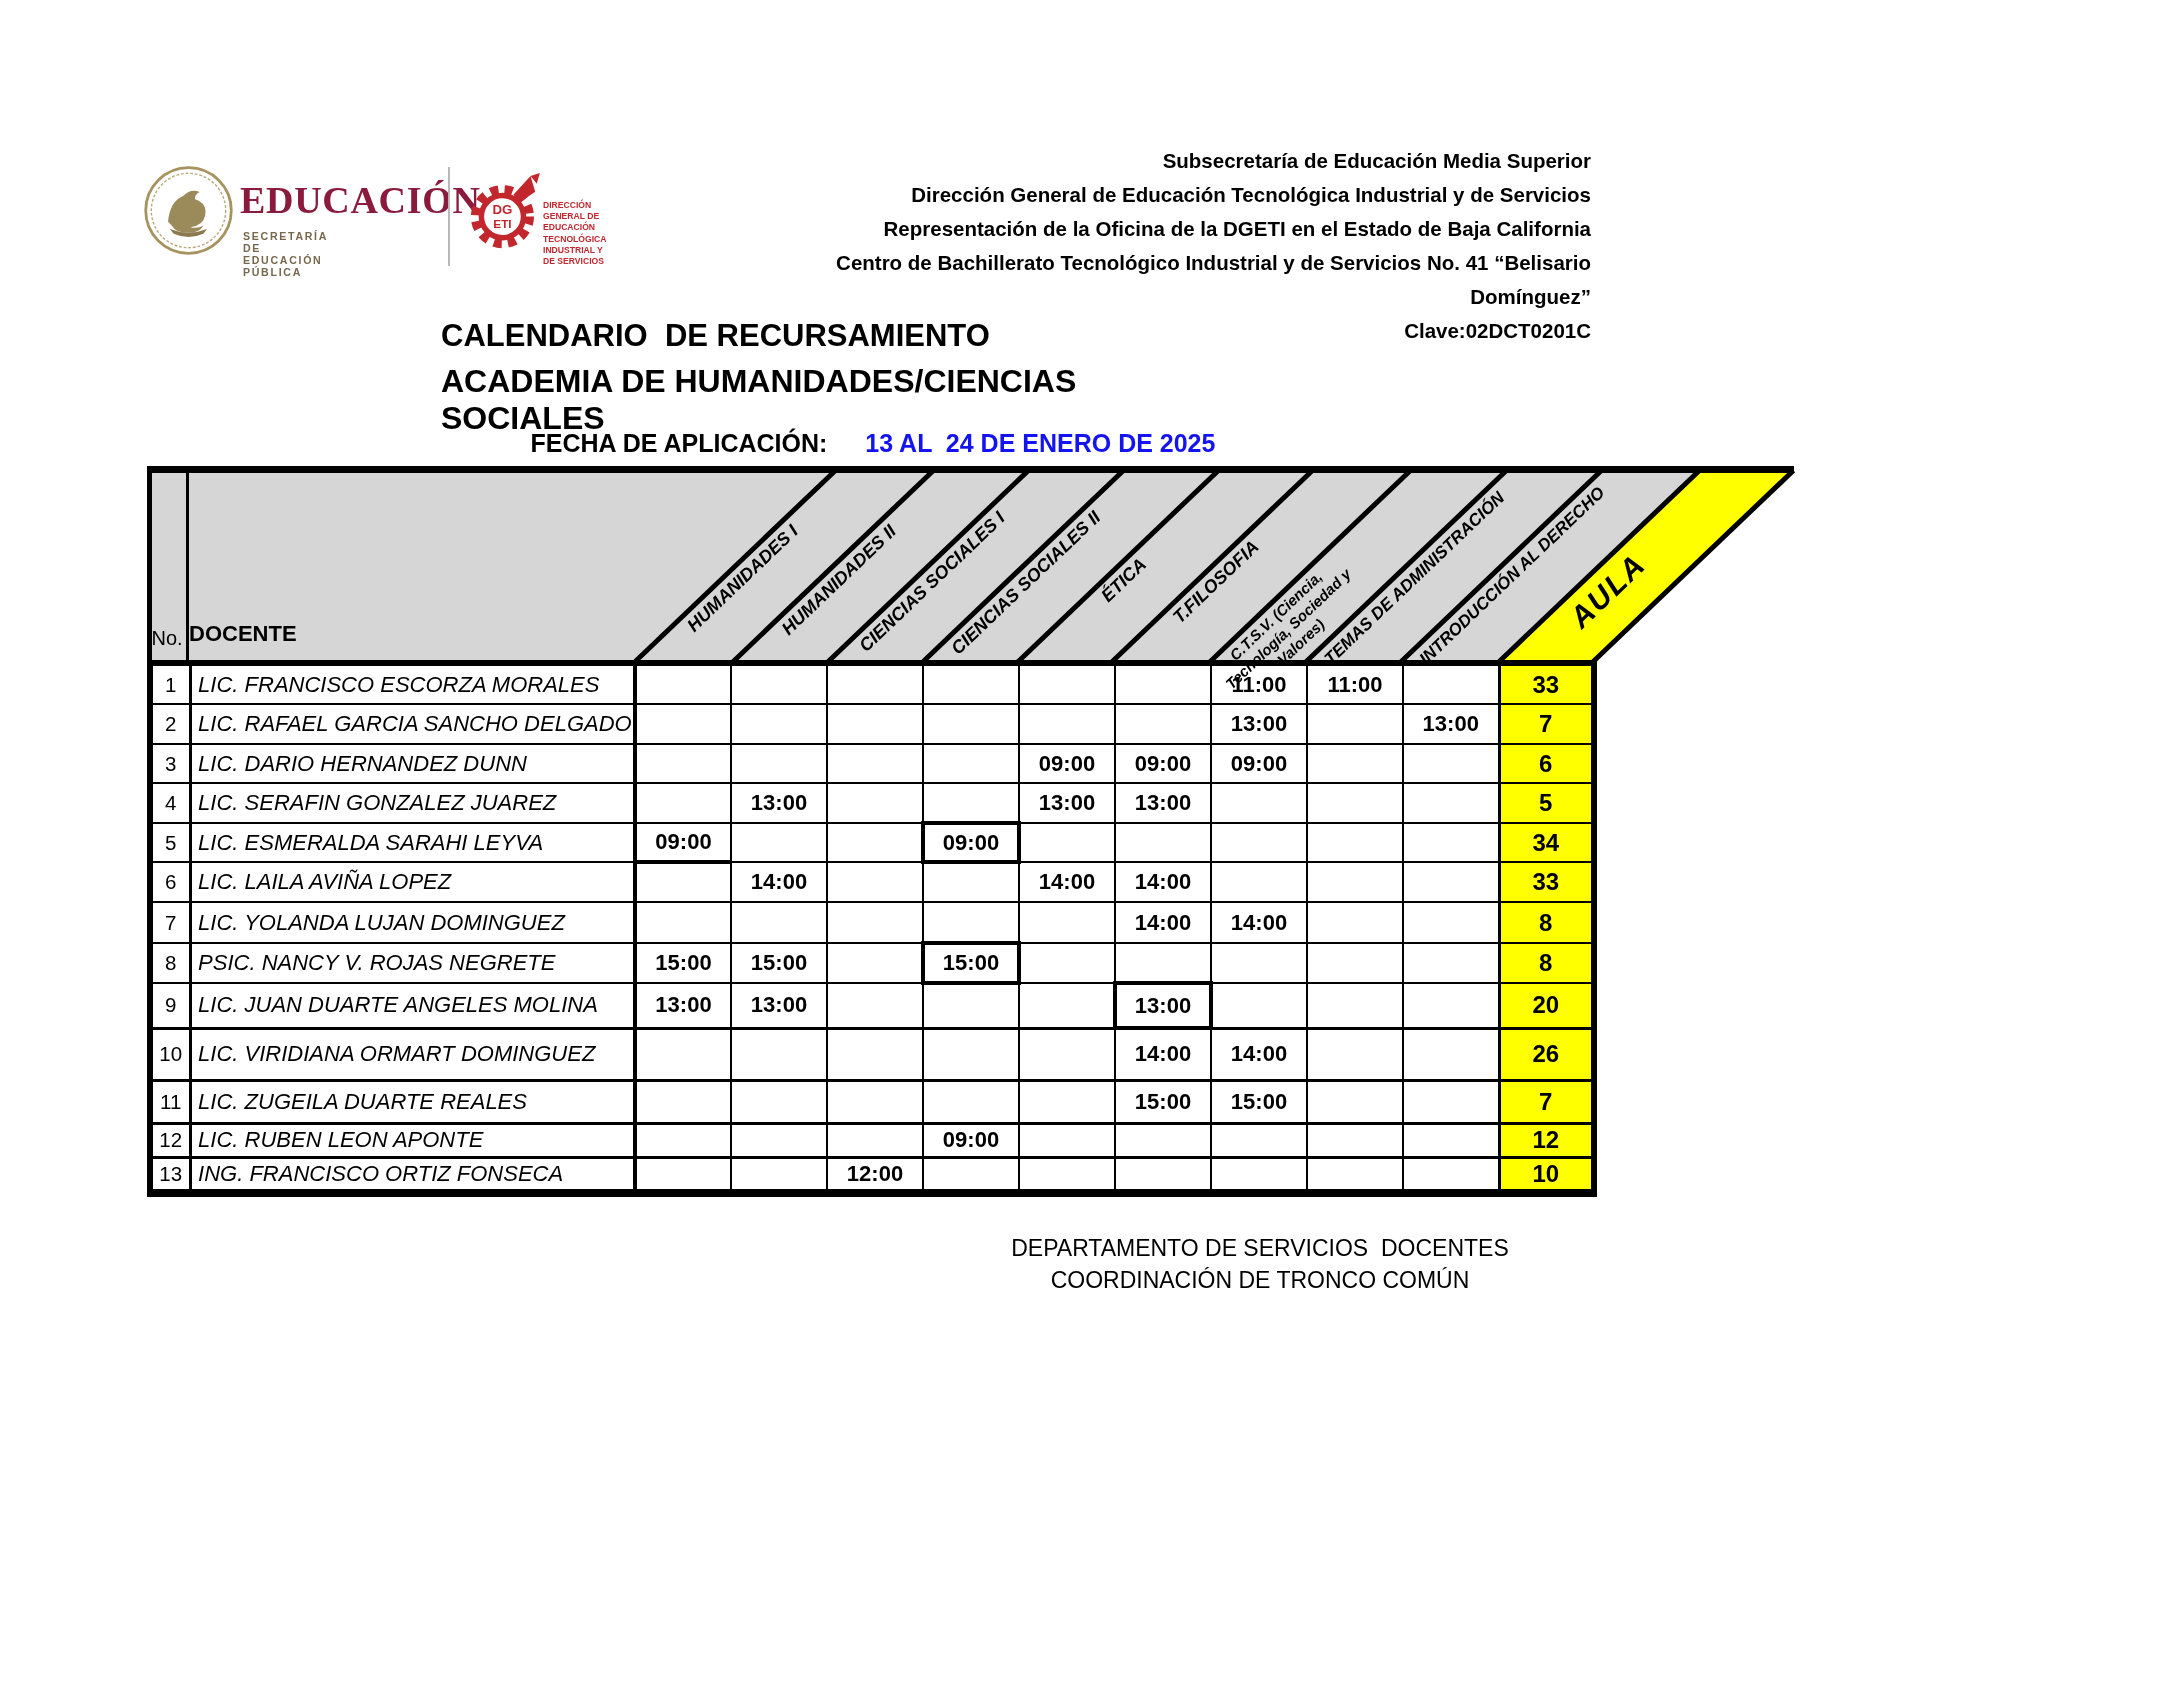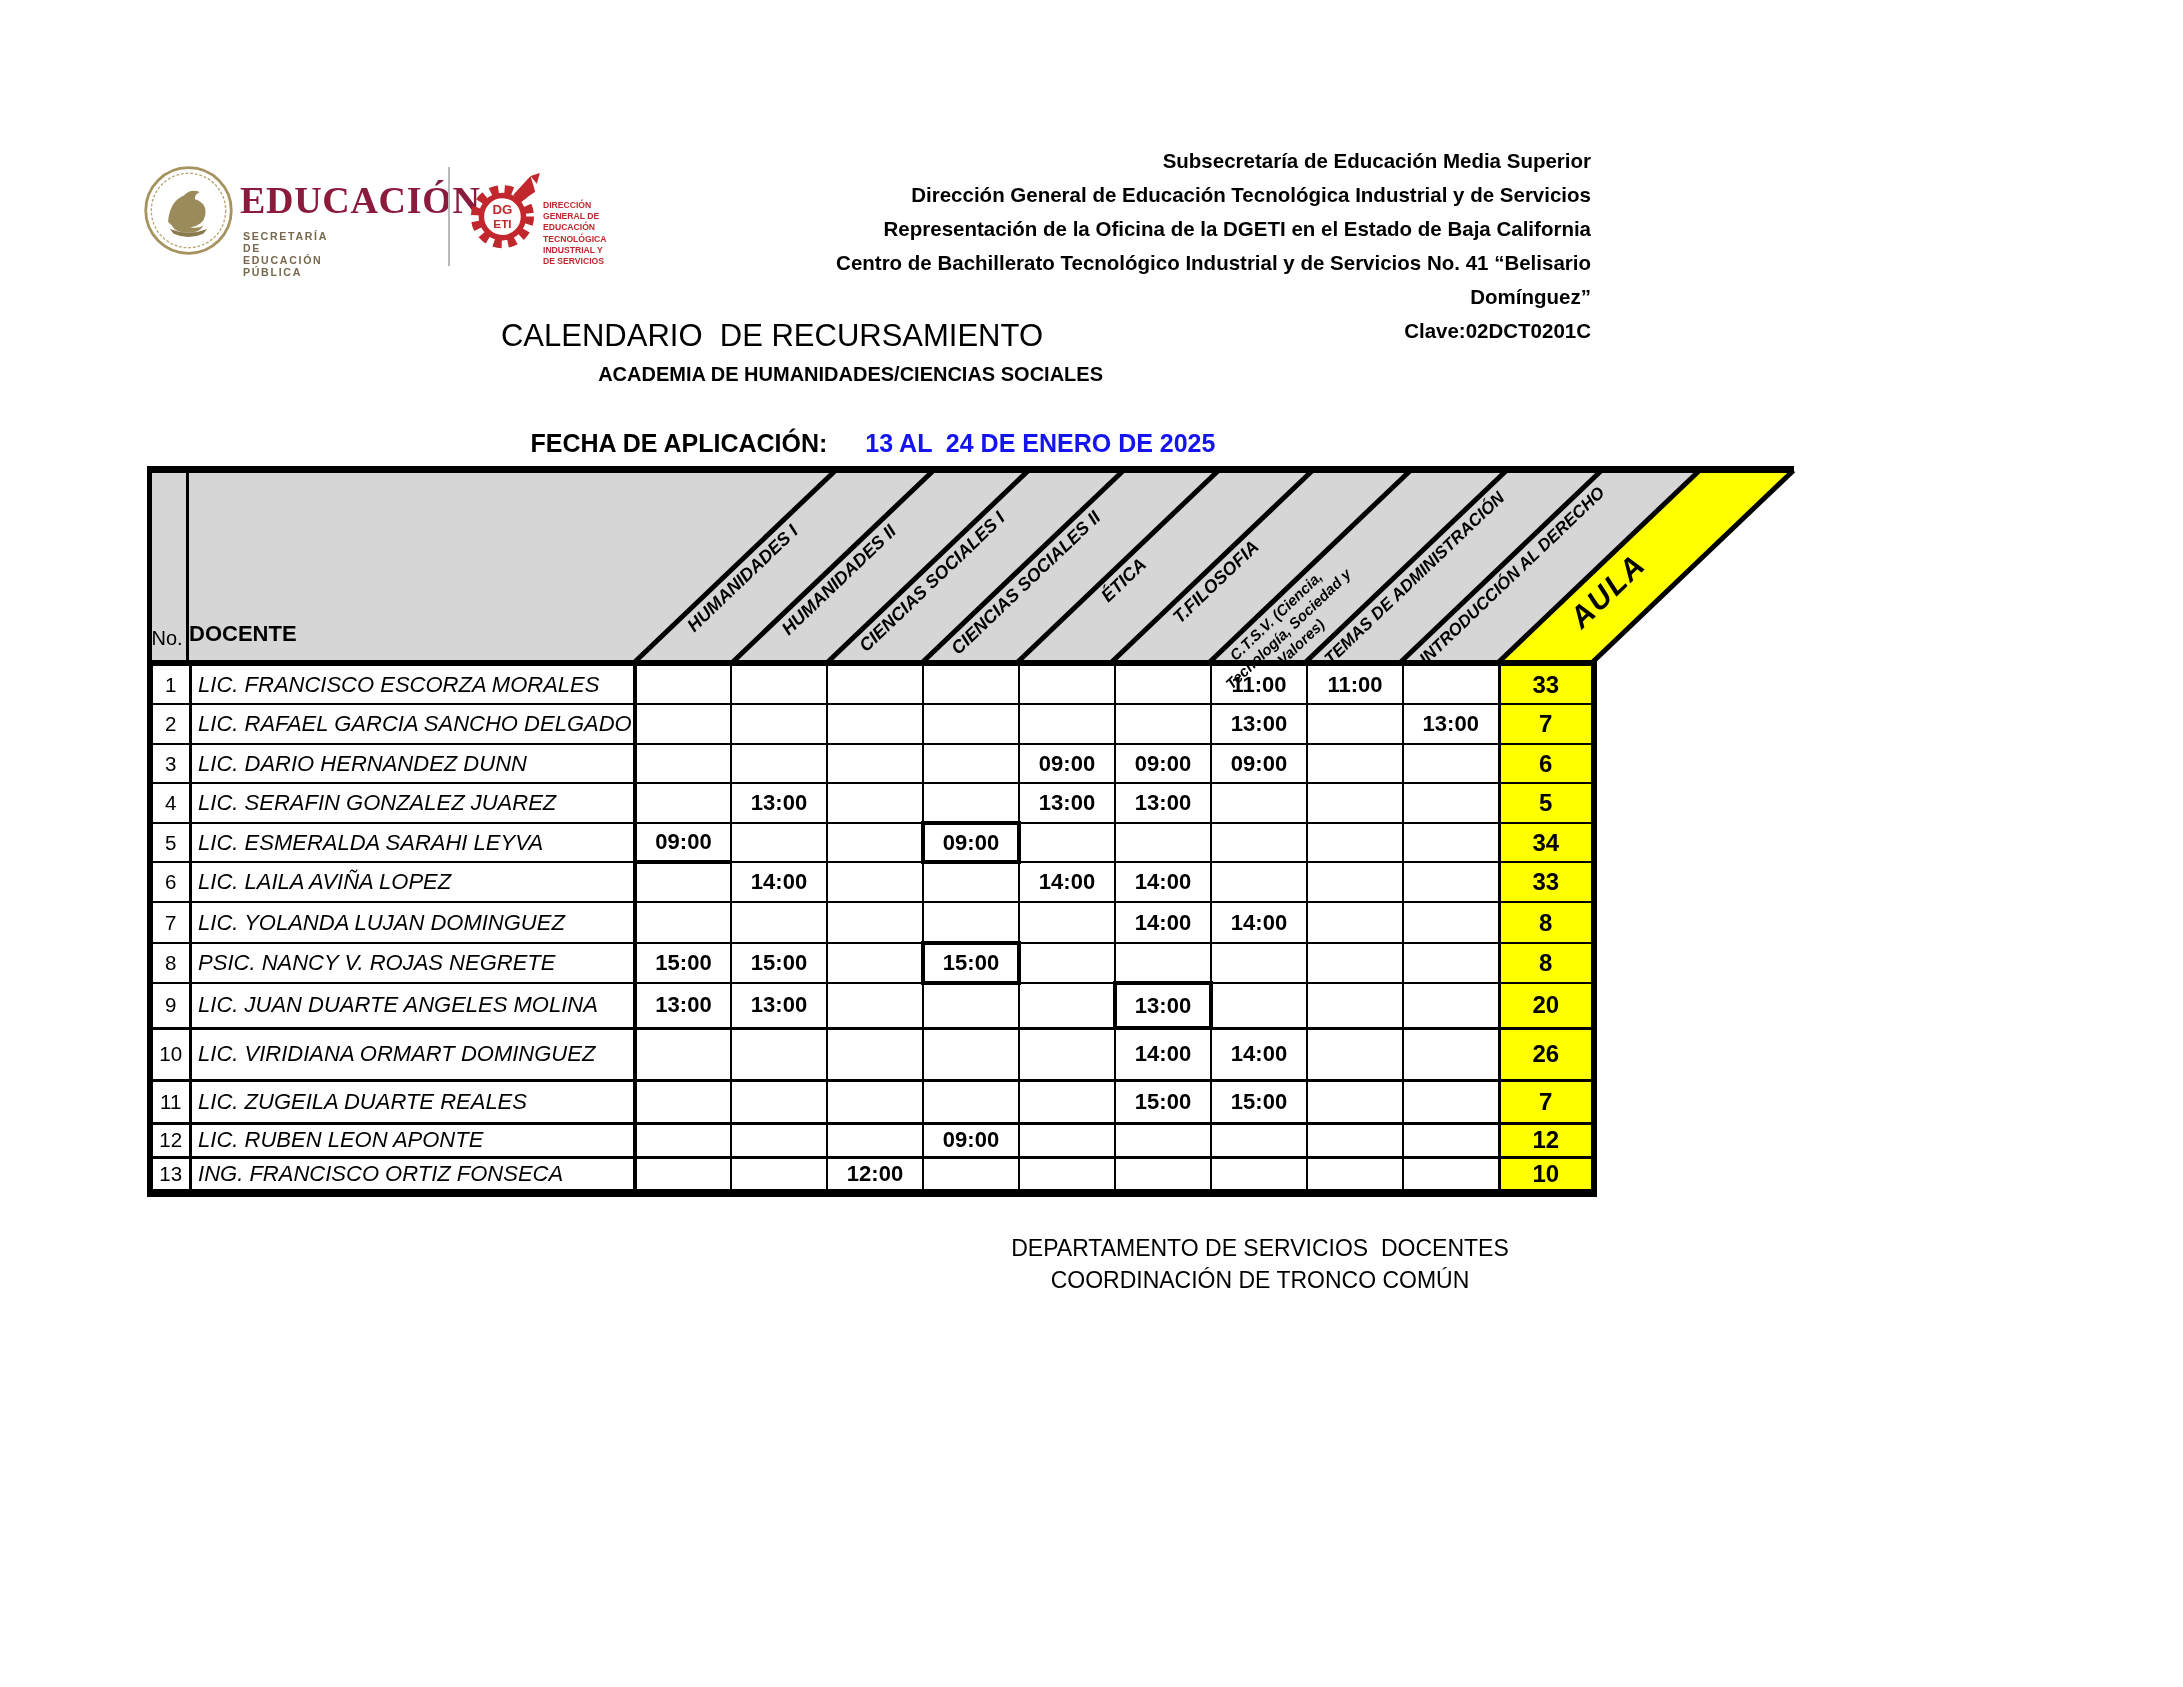--- a/index.html
+++ b/index.html
@@ -10,24 +10,24 @@
       font-weight:bold;font-size:20.5px;line-height:34px;}
   #logo-block{position:absolute;left:142px;top:159px;height:119px;}
   #eagle{position:absolute;left:0;top:5.3px;}
   #sep-word{position:absolute;left:98px;top:18.5px;font-family:"Liberation Serif", serif;
       font-weight:bold;font-size:38px;letter-spacing:0.7px;}
   #sep-sub{position:absolute;left:101px;top:71px;font-weight:bold;font-size:10.6px;letter-spacing:1.7px;}
   #logo-divider{position:absolute;left:306px;top:8px;width:2px;height:99px;background:#b9b9b9;}
   #gear{position:absolute;left:323px;top:12px;}
   #dgeti-text{position:absolute;left:401px;top:41px;font-weight:bold;font-size:8.6px;line-height:11.2px;}
   
-  #title-main{position:absolute;left:441px;top:318px;width:662px;text-align:center;
-      font-weight:normal;font-size:31px;white-space:pre;}
-  #title-sub{position:absolute;left:441px;top:363px;width:662px;text-align:right;
-      font-weight:bold;font-size:20px;}
+  #title-main{position:absolute;left:441px;top:318px;width:662px;text-align:left;
+      font-weight:bold;font-size:31px;white-space:pre;}
+  #title-sub{position:absolute;left:441px;top:363px;width:662px;text-align:left;
+      font-weight:bold;font-size:32px;}
   #fecha{position:absolute;left:509px;top:429px;width:728px;text-align:center;
       font-weight:bold;font-size:25px;white-space:pre;}
   #fecha .val{white-space:pre;}
   
   .hdr-gray{position:absolute;left:147px;top:472px;width:1647px;height:194px;background:#d6d6d6;
       clip-path:polygon(0 0,1647px 0,1444px 194px,0 194px);}
   .hdr-yellow{position:absolute;left:1496px;top:472px;width:298px;height:194px;background:#ffff00;
       clip-path:polygon(203px 0,298px 0,95px 194px,0 194px);}
   .hdr-topline{position:absolute;left:147px;top:466px;width:1647px;height:6.6px;background:#000;}
   .hdr-leftline{position:absolute;left:147px;top:472px;width:5.3px;height:194px;background:#000;}

